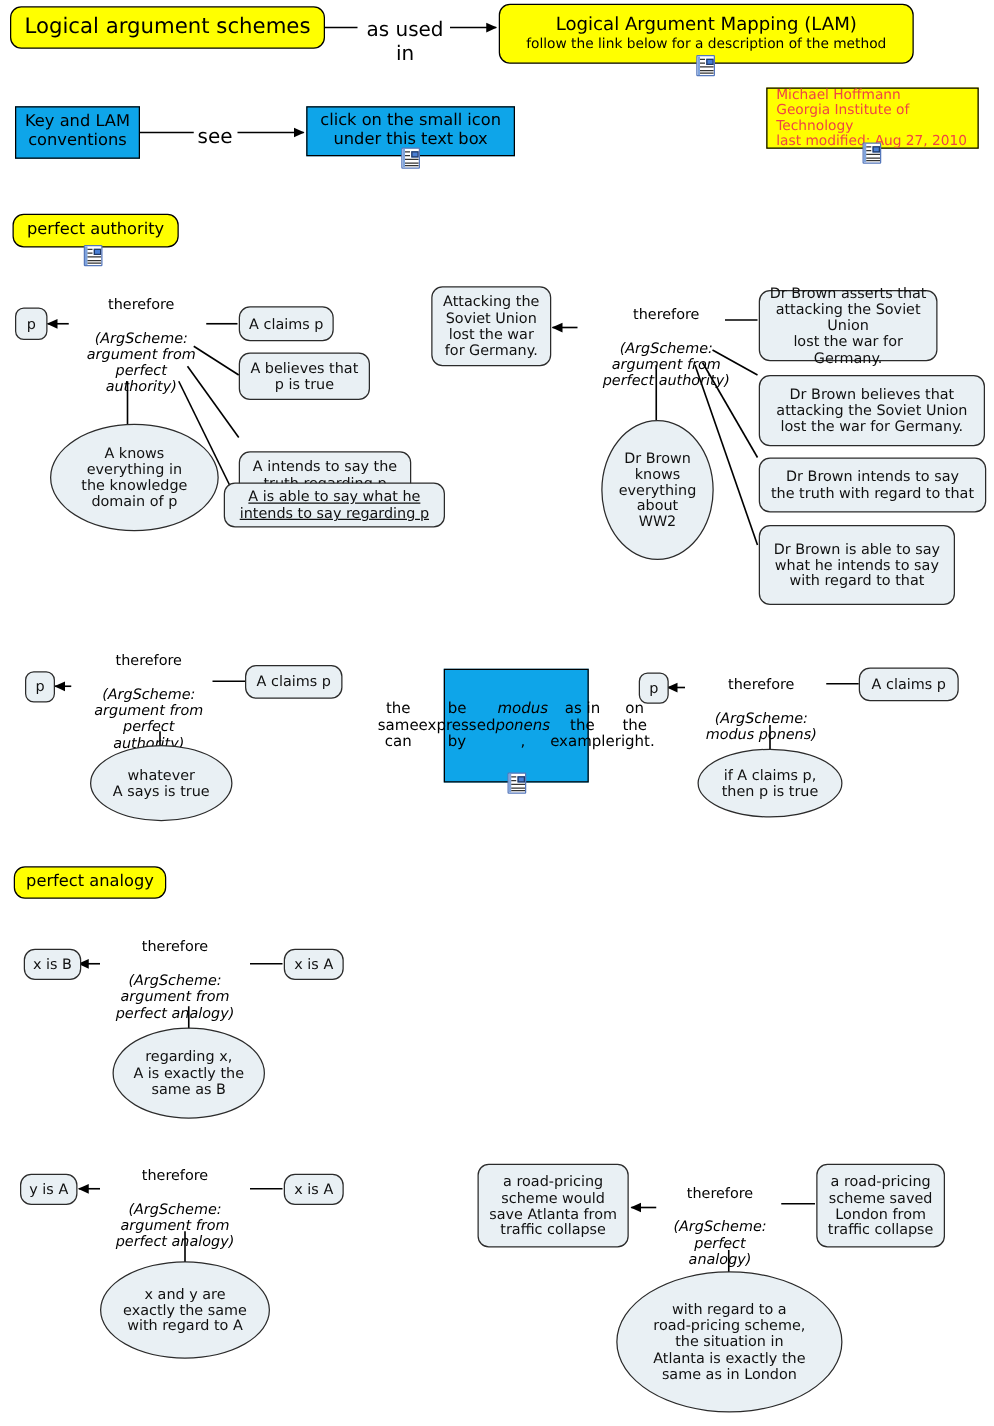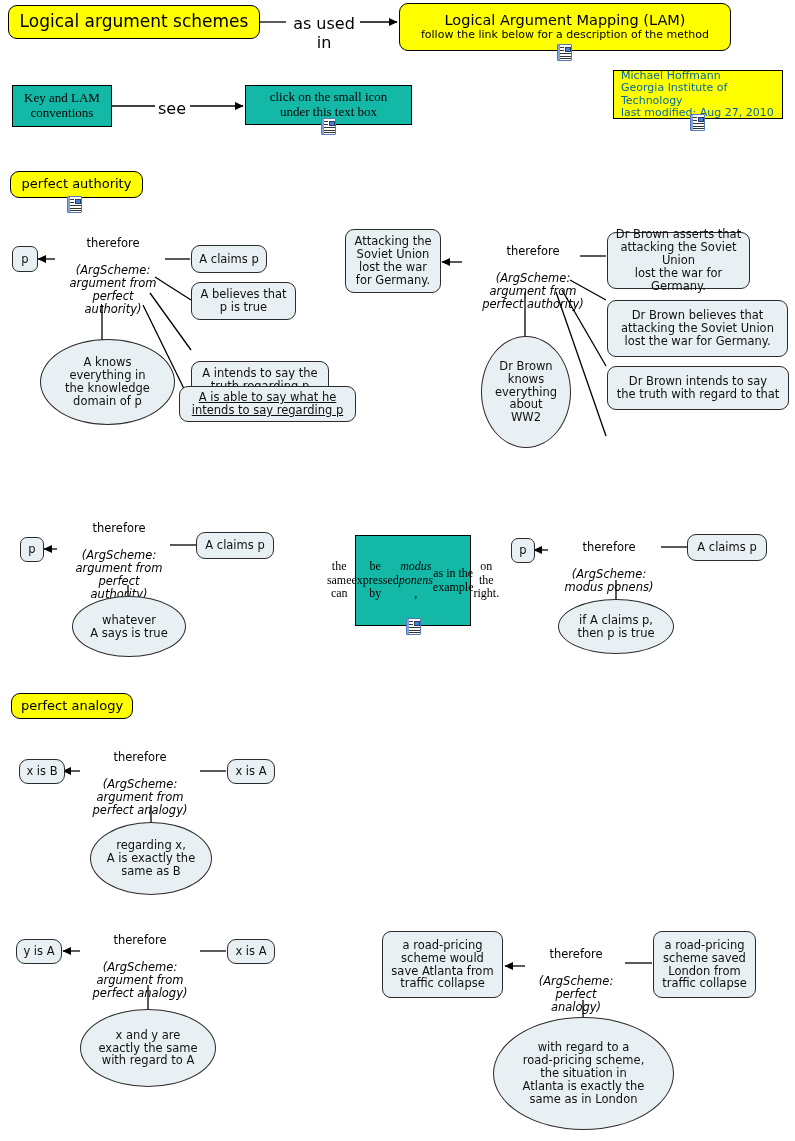--- a/index.html
+++ b/index.html
@@ -55,32 +55,31 @@
     background: #ffff00;
     border: 1px solid #000000;
     border-radius: 9px;
     color: #000000;
     padding: 2px 6px;
   }
   .yellow-sq {
     background: #ffff00;
     border: 1px solid #000000;
     border-radius: 0;
-    color: #0369a1;
+    color: #ef4444;
     padding: 3px 6px;
   }
 
   
   .plain {
-    background: #14b8a6;
+    background: #0ea5e9;
     border: 1px solid #000000;
     border-radius: 0;
     color: #000000;
     padding: 0 5px;
-    font-family: Liberation Serif, serif;
   }
 
   
   .ellipse {
     background: #e9f0f4;
     border: 1px solid #2b2b2b;
     border-radius: 50%;
     font-size: 11.5px;
     color: #101010;
     padding: 2px 6px;
@@ -301,20 +300,23 @@
   </div>
 
   <div class="node concept" style="left:607px; top:232px; width:143px; height:57px;">Dr Brown asserts that
 attacking the Soviet Union
 lost the war for Germany.</div>
   <div class="node concept" style="left:607px; top:300px; width:181px; height:57px;">Dr Brown believes that
 attacking the Soviet Union
 lost the war for Germany.</div>
   <div class="node concept" style="left:607px; top:366px; width:182px; height:44px;">Dr Brown intends to say
 the truth with regard to that</div>
+  <div class="node concept" style="left:607px; top:420px; width:157px; height:64px;">Dr Brown is able to say
+what he intends to say
+with regard to that</div>
 
   <div class="node ellipse" style="left:481px; top:336px; width:90px; height:112px;">Dr Brown
 knows
 everything
 about
 WW2</div>
 
   <div class="node concept" style="left:20px; top:537px; width:24px; height:25px; border-radius:7px;">p</div>
 
   <div class="linklabel" style="left:65px; top:509px; width:108px;">

